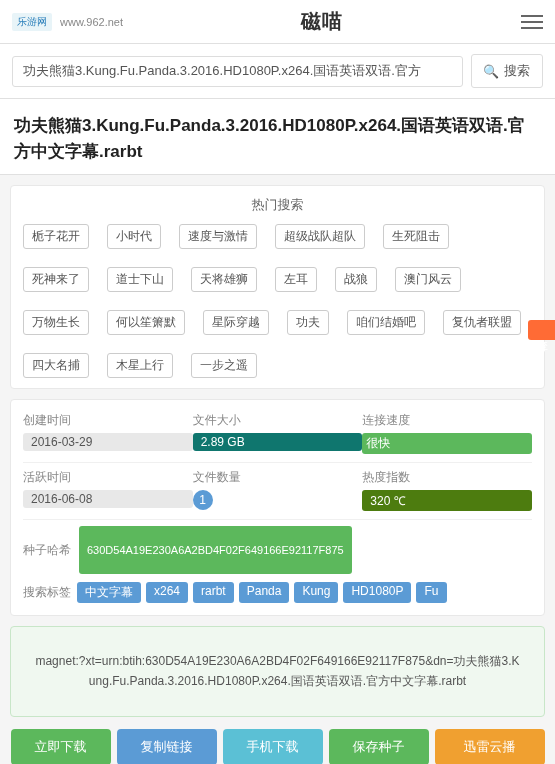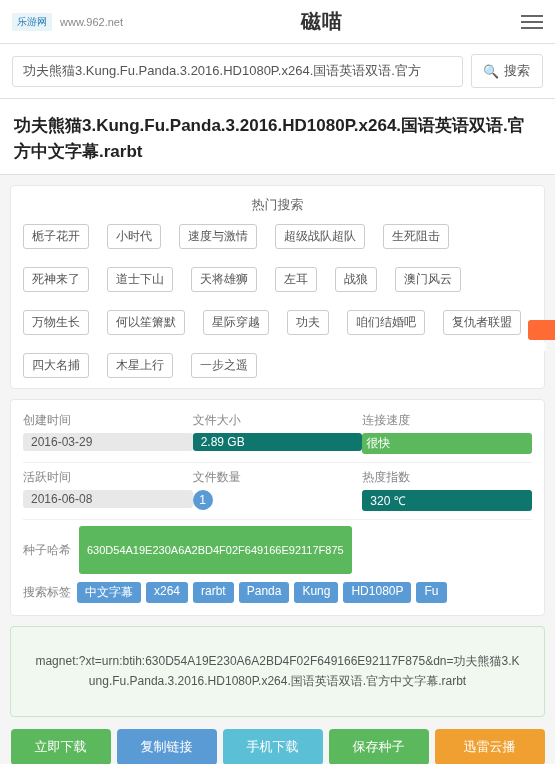--- a/index.html
+++ b/index.html
@@ -197,21 +197,21 @@
       color: #fff;
       border-radius: 50%;
       width: 20px;
       height: 20px;
       display: inline-flex;
       align-items: center;
       justify-content: center;
       font-size: 12px;
     }
     .badge-red {
-      background: #0f766e;
+      background: #4d7c0f;
       color: #fff;
       border-radius: 3px;
       padding: 2px 8px;
       font-size: 12px;
       display: inline-block;
     }
     .info-divider {
       border: none;
       border-top: 1px solid #f0f0f0;
       margin: 6px 0;

